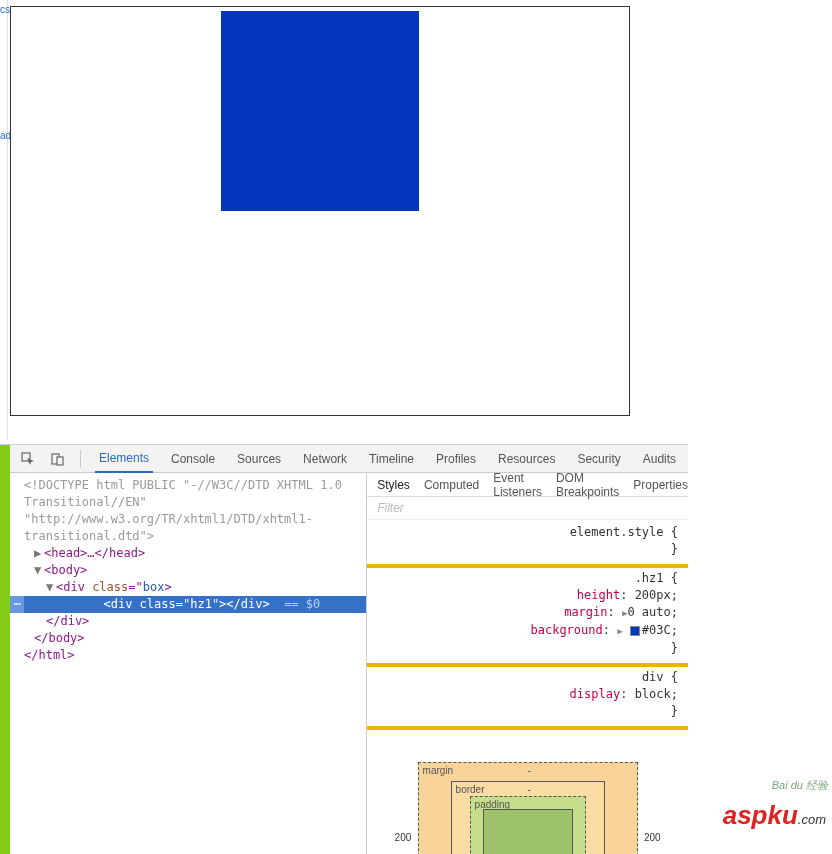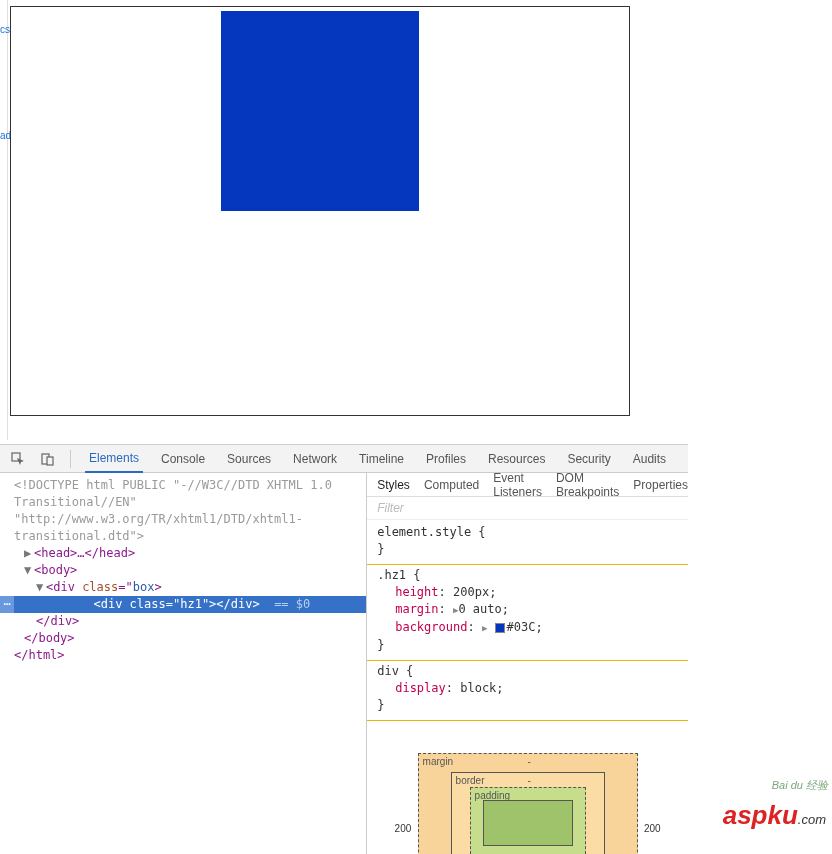--- a/index.html
+++ b/index.html
@@ -1,26 +1,26 @@
 <!DOCTYPE html>
 <html><head>
 <meta charset="utf-8">
 <style>
 * { box-sizing: border-box; margin: 0; padding: 0; }
 body { font-family: "Segoe UI", Arial, sans-serif; font-size: 12px; color: #333; background: #fff; width: 832px; height: 854px; overflow: hidden; }
 
 .left-gutter { position: absolute; left: 0; top: 0; width: 8px; height: 440px; border-right: 1px solid #e0e0e0; }
 .gutter-mark { color: #1a6fd6; font-size: 10px; }
-.gm1 { position: absolute; top: 24px; left: 0; }
+.gm1 { position: absolute; top: 4px; left: 0; }
 .gm2 { position: absolute; top: 130px; left: 0; }
 
 .viewport { position: absolute; left: 10px; top: 6px; width: 620px; height: 410px; border: 1px solid #333; background: #fff; }
 .hz1-box { width: 198px; height: 200px; margin: 4px auto 0; background: #0536BE; }
 
-.devtools { position: absolute; left: 0; top: 444px; width: 688px; height: 410px; background: #84cc16; border-top: 1px solid #d0d0d0; }
+.devtools { position: absolute; left: 0; top: 444px; width: 688px; height: 410px; background: #84cc16; border-top: 1px solid #d0d0d0; padding-left: 10px; }
 .toolbar { display: flex; align-items: center; height: 28px; border-bottom: 1px solid #ccc; background: #f3f3f3; padding-left: 10px; gap: 14px; font-size: 12px; color: #555; }
 .toolbar .icon-btn { width: 16px; height: 16px; display: flex; align-items: center; justify-content: center; }
 .toolbar .tab { padding: 6px 4px; cursor: pointer; }
 .toolbar .tab.active { color: #2a6bc0; border-bottom: 2px solid #2a6bc0; margin-bottom: -1px; }
 
 .panes { display: flex; height: calc(100% - 28px); }
 .dom-pane { width: 378px; background: #fff; border-right: 1px solid #ccc; overflow: hidden; padding-top: 4px; }
 .dom-pane .ln { font-family: Consolas, monospace; font-size: 12px; line-height: 17px; white-space: pre; padding-left: 14px; }
 .c-gray { color: #9a9a9a; }
 .c-tag { color: #8b1a8b; }
@@ -34,21 +34,21 @@
 .dom-pane .in1 { padding-left: 24px; }
 .dom-pane .in2 { padding-left: 36px; }
 
 .styles-pane { flex: 1; background: #fff; display: flex; flex-direction: column; }
 .sub-tabs { display: flex; align-items: center; height: 24px; border-bottom: 1px solid #ddd; padding-left: 10px; gap: 14px; font-size: 12px; color: #555; }
 .sub-tabs .stab { cursor: pointer; }
 .sub-tabs .stab.active { color: #222; font-weight: 500; }
 .filter-row { border-bottom: 1px solid #eee; padding: 4px 10px; color: #bbb; font-size: 12px; font-style: italic; }
 
 .rules { font-family: Consolas, monospace; font-size: 12px; line-height: 17px; padding: 2px 0; }
-.rule { border-bottom: 1px solid #eab308; padding: 2px 10px 6px; }
+.rule { border-bottom: 4px solid #eab308; padding: 2px 10px 6px; text-align: right; }
 .sel-txt { color: #333; }
 .prop { padding-left: 18px; }
 .pname { color: #c00050; }
 .pval { color: #333; }
 .punct { color: #333; }
 .swatch { display: inline-block; width: 10px; height: 10px; background: #0536BE; vertical-align: middle; margin-right: 2px; border: 1px solid #888; }
 .tri-sm { font-size: 9px; color: #888; }
 
 .box-model-wrap { margin-top: 30px; display: flex; justify-content: center; position: relative; }
 .bm-margin { background: #f8d49a; border: 1px dashed #555; width: 220px; height: 140px; padding: 18px 32px; position: relative; font-size: 10px; }

